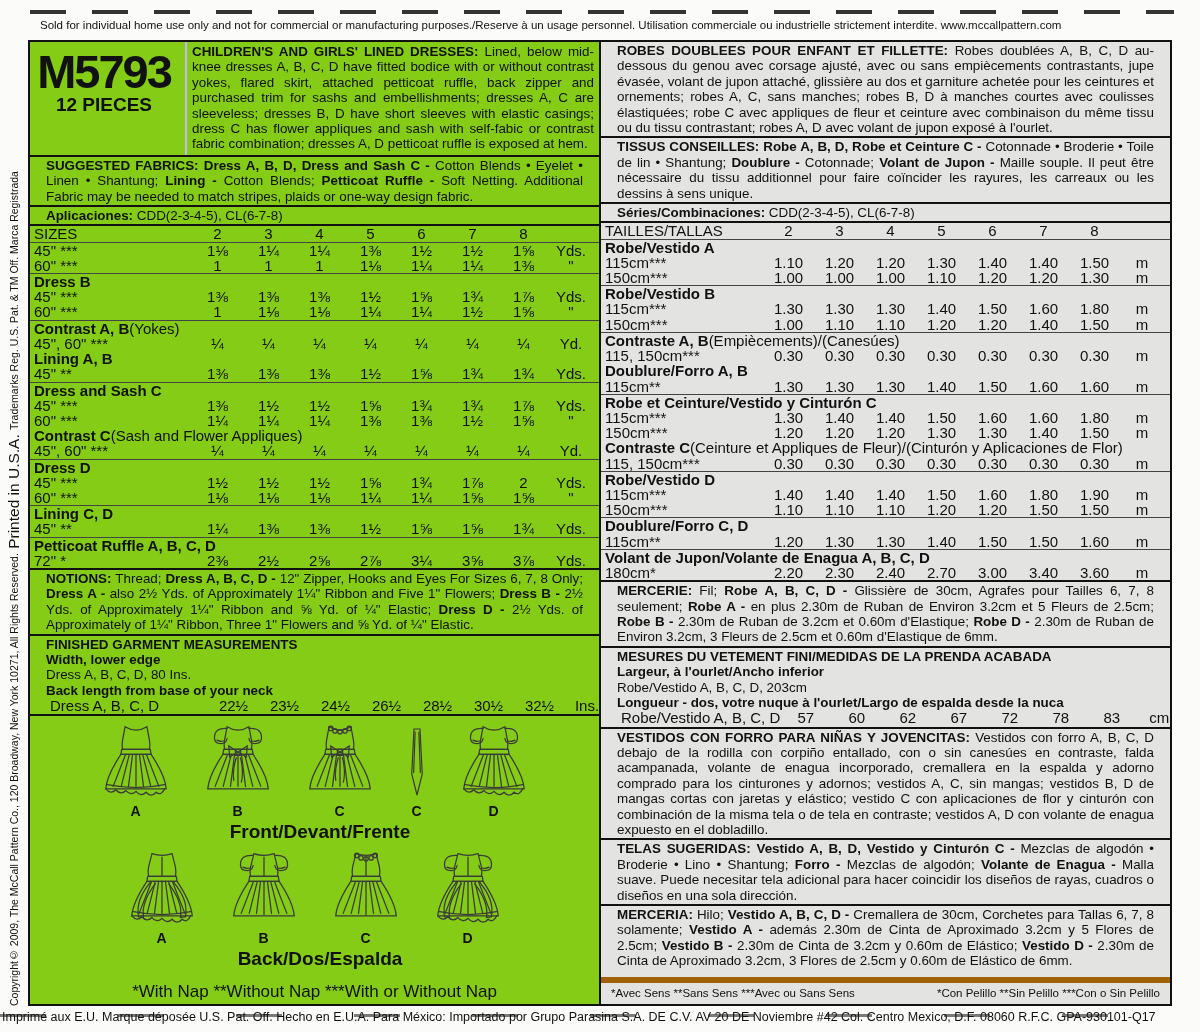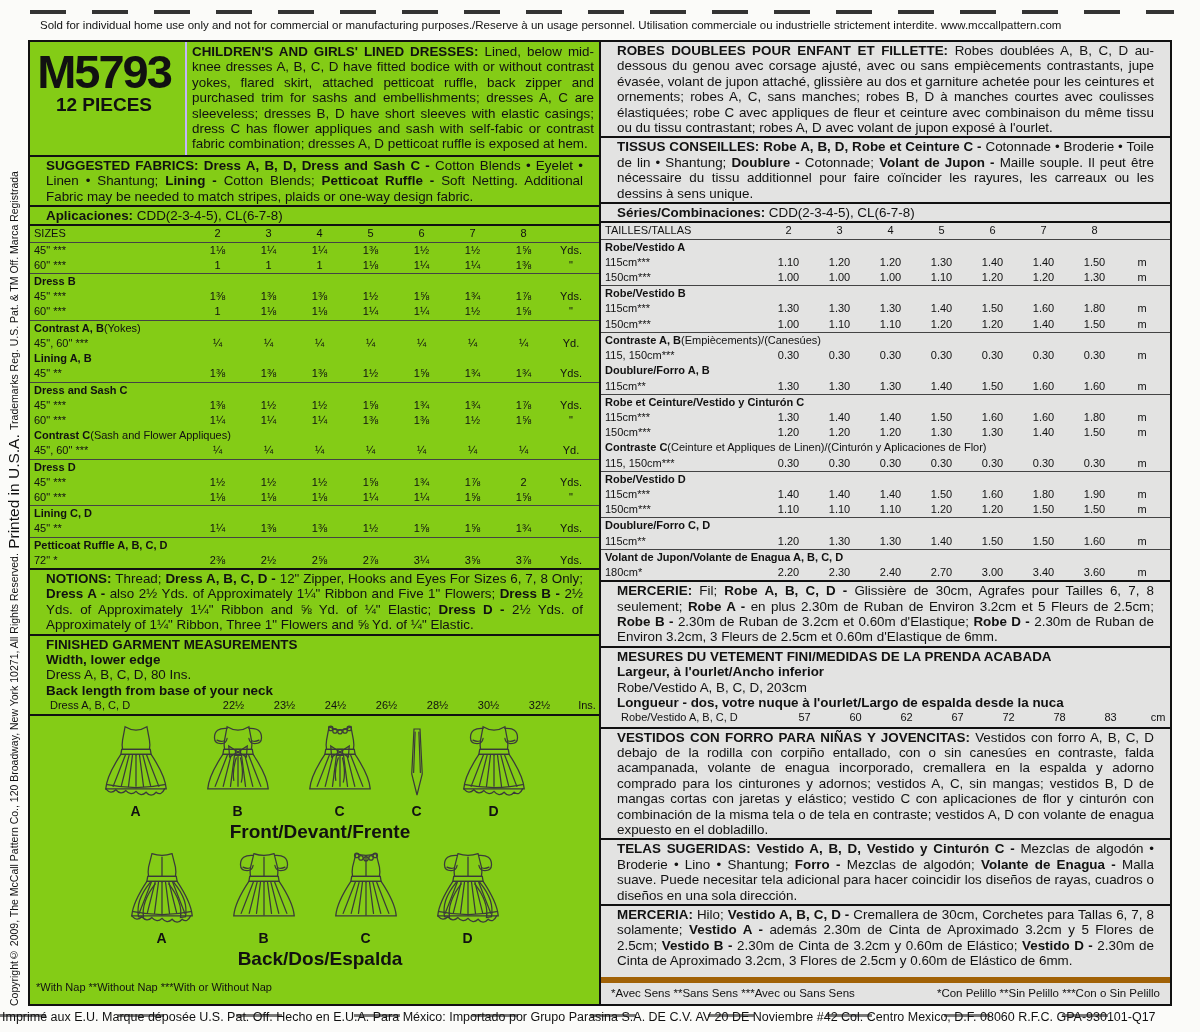--- a/index.html
+++ b/index.html
@@ -26,37 +26,37 @@
   .block { font-size: 13.4px; line-height: 15.4px; text-align: justify; }
   .bold { font-weight: bold; }
   .line { font-size: 13.4px; line-height: 15.4px; }
 
   .header-flex { display: flex; padding: 0; }
   .brand { width: 148px; text-align: center; padding-top: 8px; }
   .brand .num { font-size: 47px; font-weight: bold; letter-spacing: -2px; line-height: 44px; }
   .brand .pieces { font-size: 19px; font-weight: bold; }
   .desc { flex: 1; padding: 2px 5px 3px; border-left: 2px solid #c4b5fd; margin-left: 7px; }
 
-  .ytable { font-size: 11px; padding: 0; }
+  .ytable { font-size: 15px; padding: 0; }
   .trow { display: flex; line-height: 15.2px; padding: 0 4px; }
   .trow.sep { border-top: 1px solid #444; }
   .trow.thead { border-bottom: 1px solid #444; }
   .rlabel { flex: 0 0 158px; white-space: nowrap; }
   .cell  { flex: 0 0 51px; text-align: center; }
   .unit  { flex: 0 0 44px; text-align: center; }
   .tgroup .gname { font-weight: bold; }
 
   .illus { flex: 1; border-top: 2px solid #111; padding: 4px 0 0; text-align: center; overflow: hidden; }
   .fig-row { display: flex; justify-content: center; align-items: flex-end; gap: 10px; }
   .fig { display: flex; flex-direction: column; align-items: center; }
   .fig svg { display: block; }
   .fig-label { font-weight: bold; font-size: 14px; line-height: 15px; }
   .caption { font-weight: bold; font-size: 19px; margin: 2px 8px 4px; padding-left: 11px; }
 
-  .footnote-left { margin-top: auto; padding: 2px 6px 11px; font-size: 11px; }
+  .footnote-left { margin-top: auto; padding: 2px 6px 2px; font-size: 17px; text-align: center; }
   .footnote-right { margin-top: auto; border-top: 6px solid #a16207; padding: 4px 10px 5px;
     font-size: 11.5px; display: flex; justify-content: space-between; }
 
   .bottom-bar { position: absolute; top: 1010px; left: 2px; right: 0; font-size: 12.5px; white-space: nowrap; }
   .bottom-dashes { position: absolute; top: 1014px; left: 0; right: 30px; height: 3px;
     background: repeating-linear-gradient(90deg, #111 0 46px, transparent 46px 118px); opacity: .55; }
 </style>
 </head>
 <body>
 
@@ -649,21 +649,21 @@
           <span class="cell">1.20</span>
           <span class="cell">1.20</span>
           <span class="cell">1.30</span>
           <span class="cell">1.30</span>
           <span class="cell">1.40</span>
           <span class="cell">1.50</span>
           <span class="unit">m</span>
         </div>
         <div class="trow tgroup">
           <span class="gname">Contraste C</span>
-          <span> (Ceinture et Appliques de Linen)/(Cinturón y Aplicaciones de Flor)</span>
+          <span> (Ceinture et Appliques de Fleur)/(Cinturón y Aplicaciones de Flor)</span>
         </div>
         <div class="trow tdata">
           <span class="rlabel">115, 150cm***</span>
           <span class="cell">0.30</span>
           <span class="cell">0.30</span>
           <span class="cell">0.30</span>
           <span class="cell">0.30</span>
           <span class="cell">0.30</span>
           <span class="cell">0.30</span>
           <span class="cell">0.30</span>

